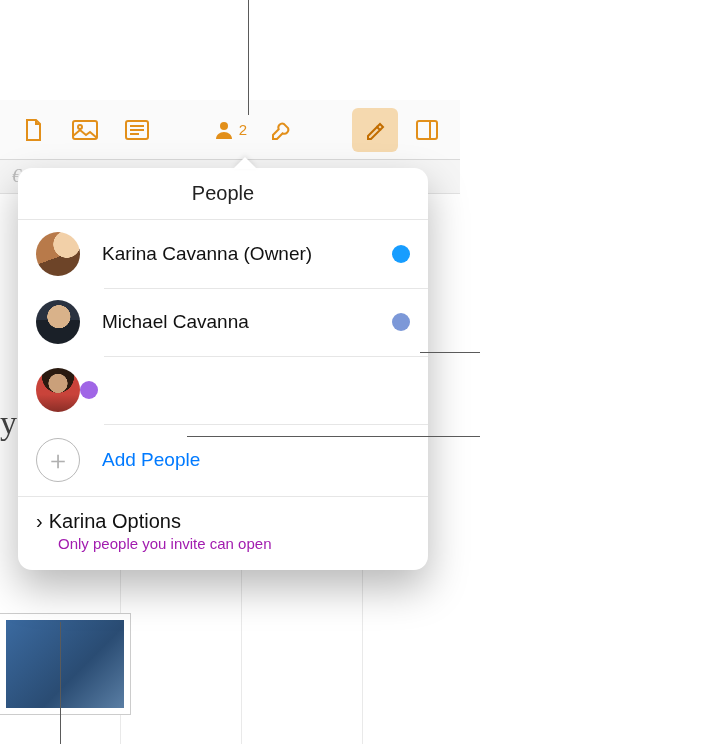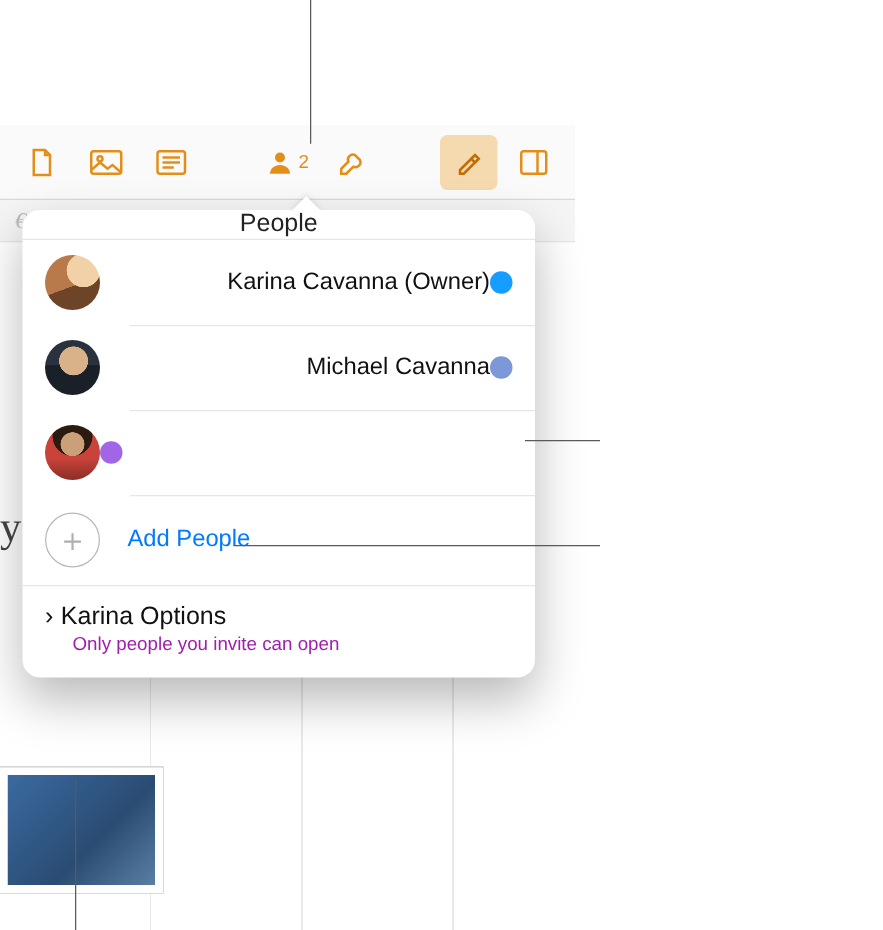--- a/index.html
+++ b/index.html
@@ -95,21 +95,21 @@
     width:0;height:0;
     border-left:12px solid transparent;
     border-right:12px solid transparent;
     border-bottom:12px solid #fff;
     filter: drop-shadow(0 -2px 2px rgba(0,0,0,0.08));
   }
   .pop-title {
     text-align: center;
     font-size: 20px;
     font-weight: 500;
-    padding: 0 0;
+    padding: 14px 0;
     border-bottom: 1px solid #e6e6e6;
     color: #222;
   }
   .person-row {
     display: flex;
     align-items: center;
     padding: 12px 18px;
     min-height: 68px;
     position: relative;
   }
@@ -131,21 +131,20 @@
     overflow:hidden;
   }
   .p-name-block {
     margin-left: 22px;
     flex: 1;
     min-width:0;
   }
   .p-name {
     font-size: 19px;
     color: #111;
-    text-align: right;
   }
   .p-sub {
     font-size: 15px;
     color: #8e8e93;
     margin-top: 1px;
   }
   .dot {
     width: 18px; height: 18px;
     border-radius: 50%;
     flex-shrink:0;

